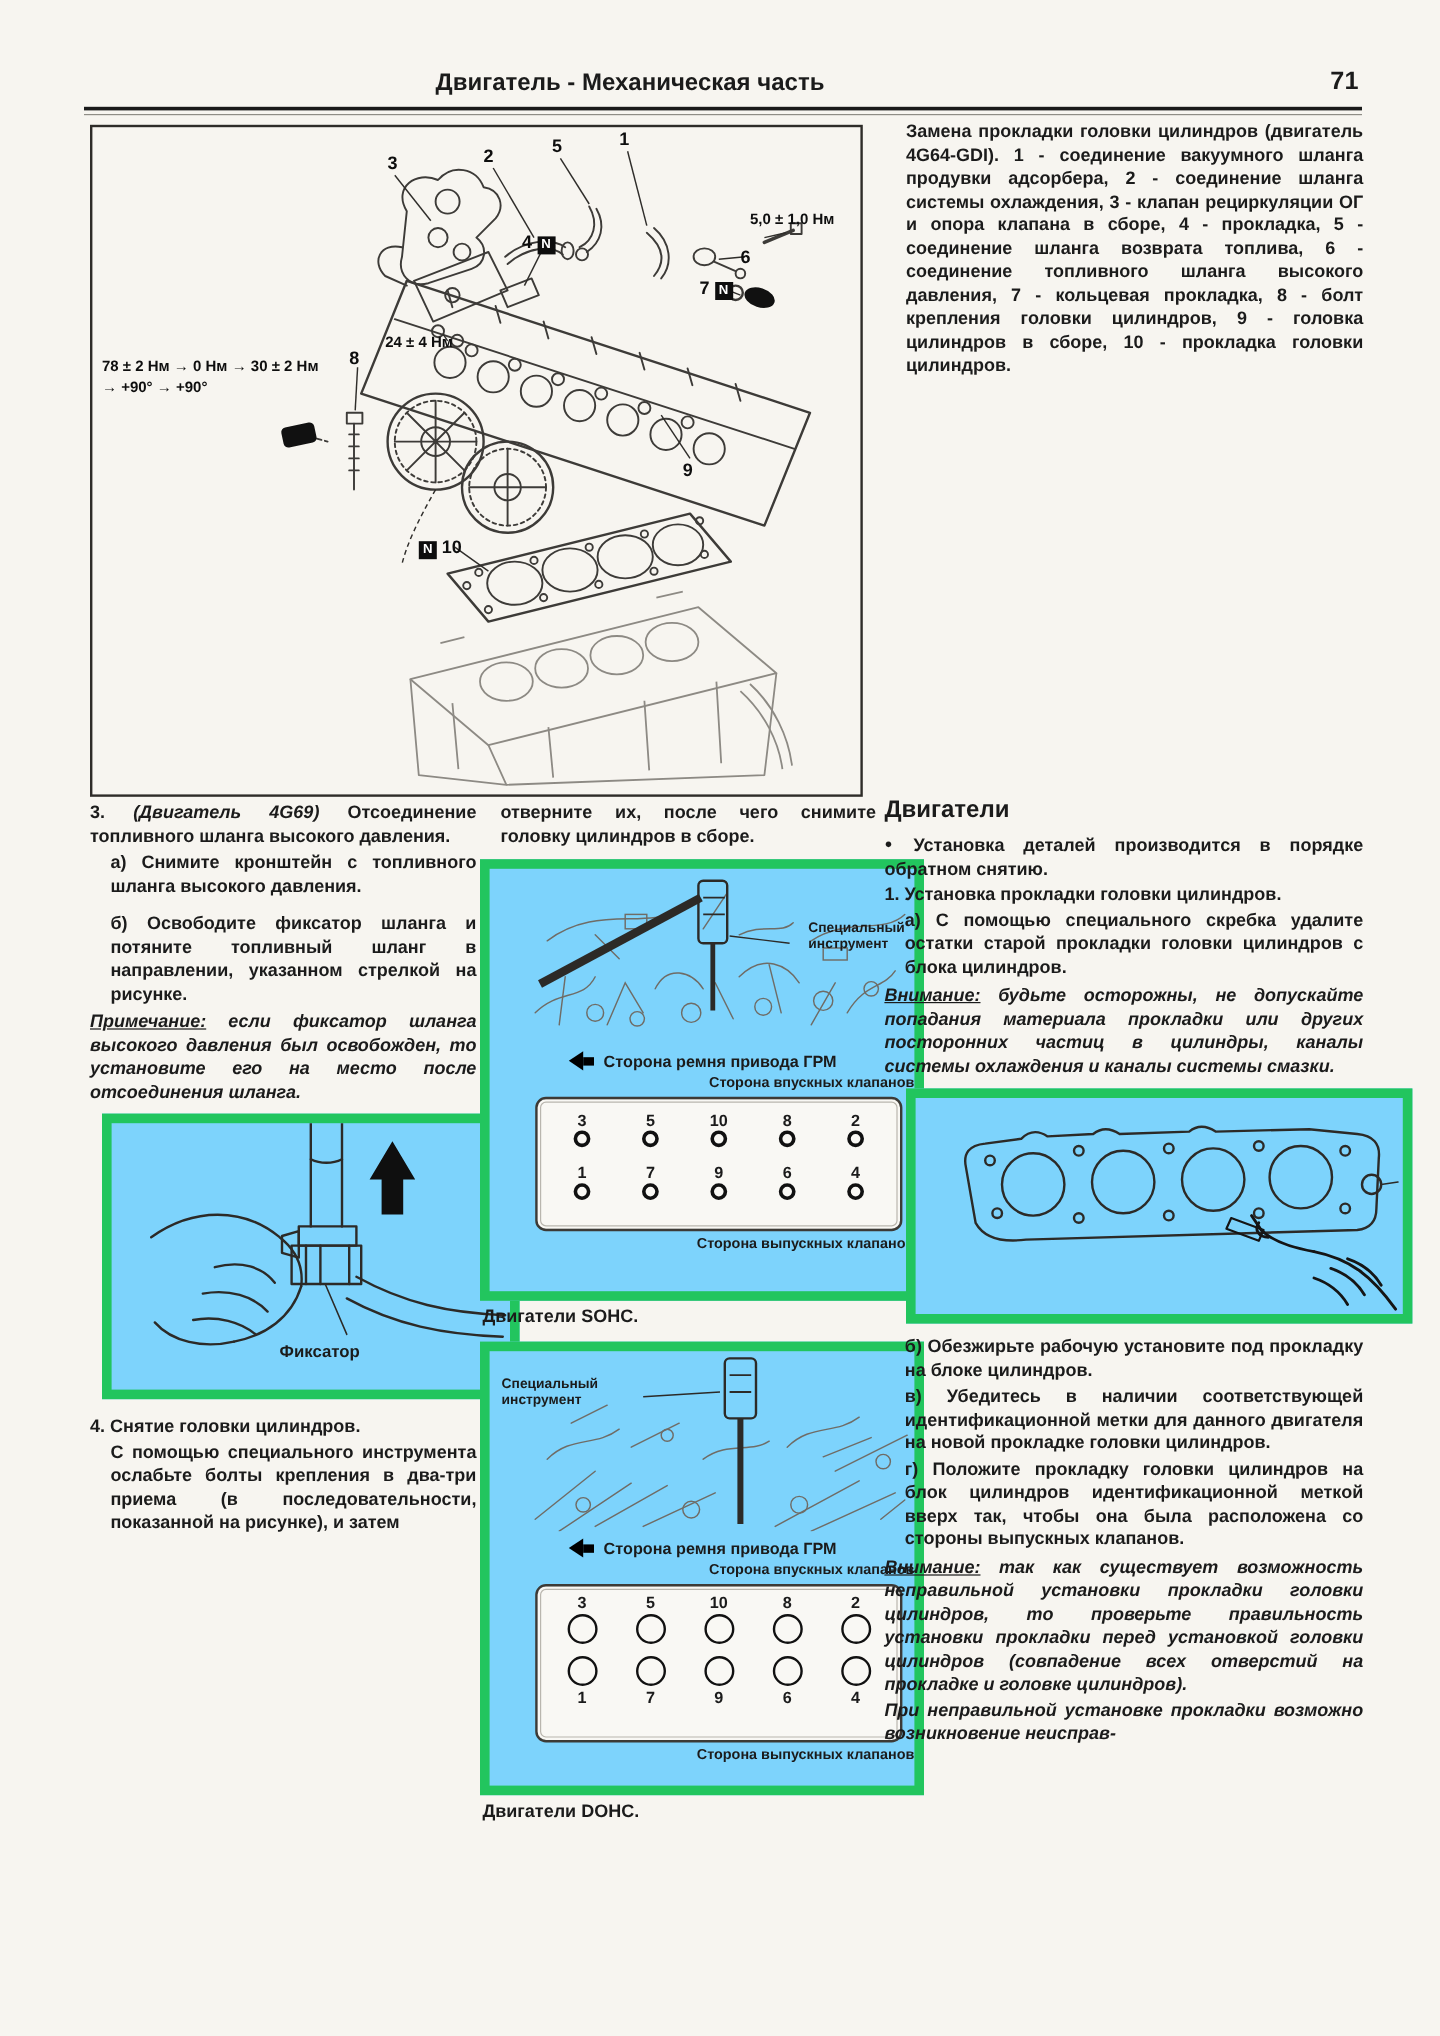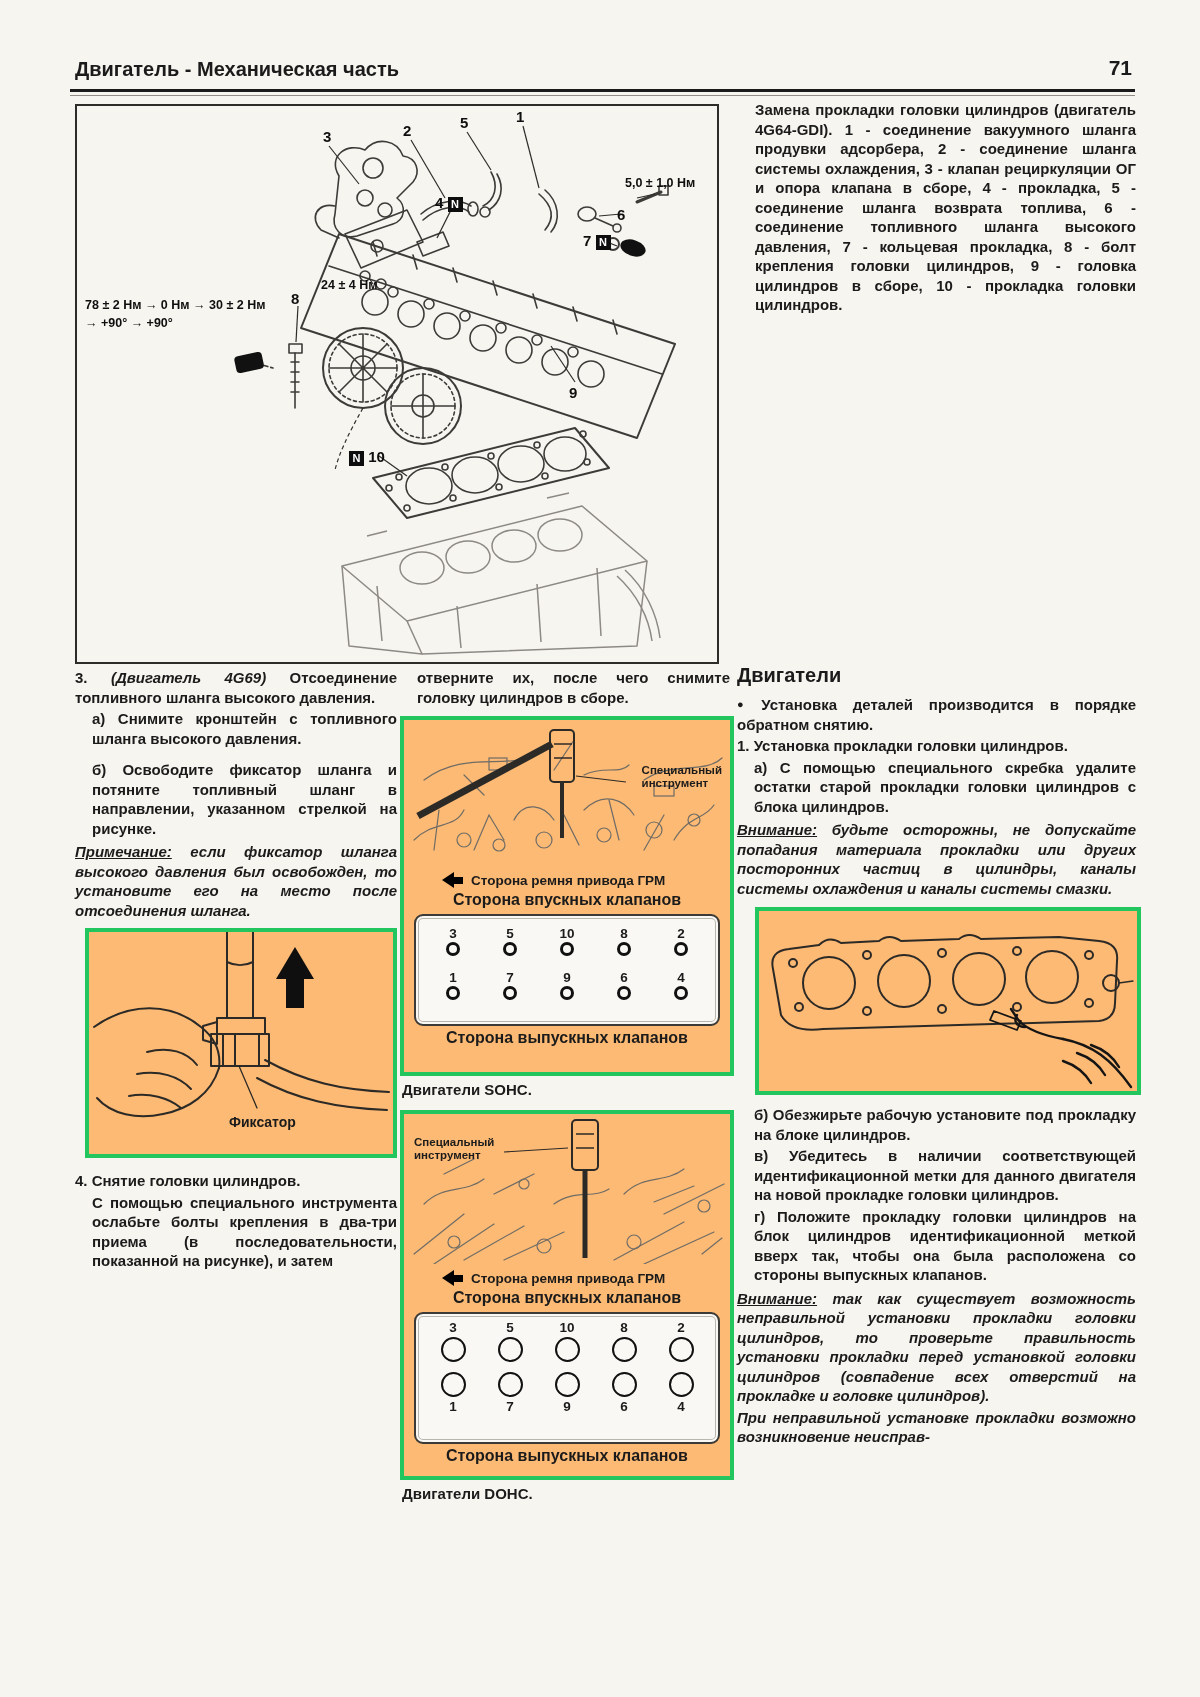--- a/index.html
+++ b/index.html
@@ -1,46 +1,46 @@
 <!DOCTYPE html>
 <html><head>
 <meta charset="utf-8">
 <style>
   html,body{margin:0;padding:0;}
   body{background:#e8e6e0;}
   .page{position:relative;width:1200px;height:1697px;background:#f7f5f0;font-family:"Liberation Sans",sans-serif;color:#1b1b1b;overflow:hidden;}
   
-  .hdr-title{position:absolute;left:75px;top:58px;width:900px;text-align:left;font-size:20px;font-weight:700;}
+  .hdr-title{position:absolute;left:75px;top:58px;width:900px;text-align:center;font-size:20px;font-weight:700;}
   .hdr-num{position:absolute;right:68px;top:56px;font-size:21px;font-weight:700;}
   .rule1{position:absolute;left:70px;top:89px;width:1065px;height:3px;background:#1a1a1a;}
   .rule2{position:absolute;left:70px;top:95px;width:1065px;height:1px;background:#8f8d86;}
   
   .body-p{font-size:15px;font-weight:700;line-height:19.5px;text-align:justify;margin:0 0 2px 0;}
   .sub{padding-left:17px;}
   .note-p{font-size:15px;font-style:italic;font-weight:700;line-height:19.5px;text-align:justify;margin:4px 0 2px 0;}
   .note-label{text-decoration:underline;}
   .eng-italic{font-style:italic;}
   .blt{font-size:11px;vertical-align:2px;padding-right:6px;}
   .col{position:absolute;}
-  .fig-frame{border:4px solid #22c55e;background:#fdba74;position:relative;}
+  .fig-frame{border:8px solid #22c55e;background:#7dd3fc;position:relative;padding-left:28px;}
   .fig-label{font-size:14px;font-weight:700;}
   .caption{font-size:15px;font-weight:700;margin:5px 0 0 2px;}
   h2.sect{font-size:20px;font-weight:700;margin:0 0 8px 0;}
   
   .main-fig{position:absolute;left:75px;top:104px;width:640px;height:556px;border:2px solid #2e2c29;}
   .cnum{position:absolute;font-size:15px;font-weight:700;color:#0e0e0e;white-space:nowrap;}
   .tq{position:absolute;font-size:12.5px;font-weight:700;color:#0e0e0e;white-space:nowrap;}
   .nbox{display:inline-block;width:15px;height:15px;background:#0d0d0d;color:#fff;font-size:11px;line-height:15px;font-weight:700;text-align:center;}
   .cap-col{position:absolute;left:755px;top:100px;width:381px;}
   
   .belt-row{display:flex;align-items:center;gap:8px;font-size:13.5px;font-weight:700;margin:6px 0 0 38px;}
   .arr-left{display:flex;align-items:center;}
   .arr-left .tri{width:0;height:0;border:8px solid transparent;border-right:12px solid #000;border-left:none;}
   .arr-left .tail{width:9px;height:7px;background:#000;}
-  .side-label{text-align:center;font-size:16px;font-weight:700;margin-top:3px;}
+  .side-label{text-align:right;font-size:12px;font-weight:700;margin-top:3px;}
   .plate{border:2.5px solid #3c3a36;border-radius:9px;margin:5px 10px 0 10px;position:relative;background:#f9f8f4;box-shadow:inset 0 0 0 2px #f9f8f4, inset 0 0 0 3px #b9b6ae;}
   .bolt-row{display:flex;justify-content:space-between;padding:0 24px;}
   .bolt{display:flex;flex-direction:column;align-items:center;width:26px;}
   .bnum{font-size:13.5px;font-weight:700;line-height:15px;}
   .ring-s{width:8px;height:8px;border:3.5px solid #111;border-radius:50%;margin-top:1px;}
   .ring-l{width:21px;height:21px;border:2.5px solid #111;border-radius:50%;margin:2px 0;}
   svg{display:block;}
 </style>
 </head>
 <body>

